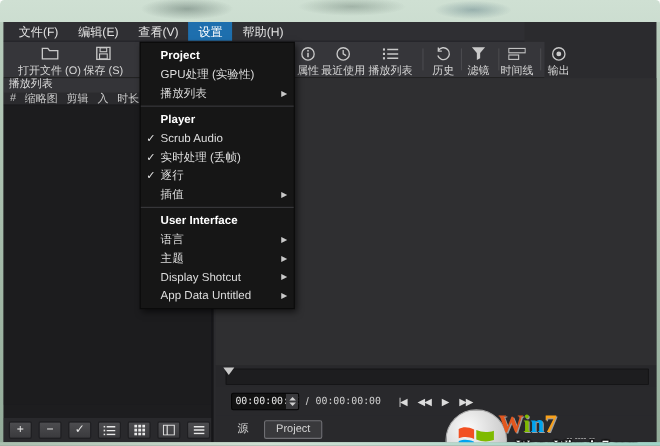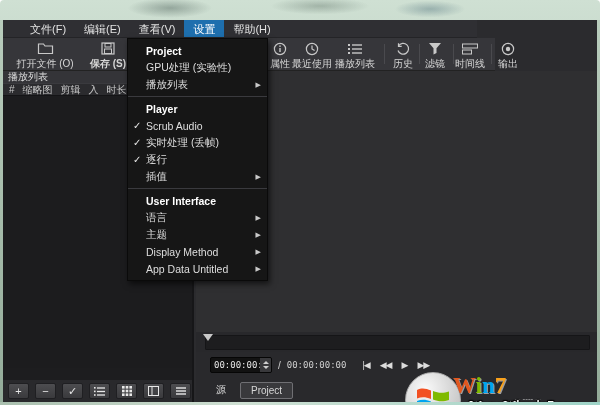--- a/index.html
+++ b/index.html
@@ -31,21 +31,21 @@
           border:1px solid #8a2a18; border-top:none;
           background:linear-gradient(180deg,#f09a82 0%,#d9573c 45%,#c03a24 100%); }
   .wbtn .g { font-size:10px; line-height:10px; color:#222; }
   .wbtn.close .g { color:#fff; font-weight:bold; text-shadow:0 1px 1px rgba(0,0,0,.5); }
   .maxbox { width:8px; height:7px; border:1px solid #222; border-top:2px solid #222; background:transparent; }
 
   .client { position:absolute; left:3px; top:20px; width:594px; height:382px;
             background:#2b2b2e; overflow:hidden; }
 
   .menubar { position:absolute; left:0; top:0; width:474px; height:18px;
-             background:#2f2f33; display:flex; align-items:stretch; padding-left:18px;
+             background:#2f2f33; display:flex; align-items:stretch; padding-left:5px;
              border-bottom:1px solid #242427; }
   .mitem { font-size:11px; color:#e2e2e2; padding:2px 9px 0 9px; }
   .mitem.active { background:#1e6fae; color:#fff; }
 
   .toolbar { position:absolute; left:0; top:18px; width:492px; height:33px;
              background:#36363a; border-bottom:1px solid #222; }
   .titem { position:absolute; top:3px; text-align:center; color:#d6d6d6; }
   .titem .ticon { height:15px; display:flex; align-items:center; justify-content:center; }
   .titem .tlabel { font-size:10px; margin-top:1px; white-space:nowrap; }
   .tsep { position:absolute; top:6px; width:1px; height:20px; background:#4a4a4e; }
@@ -142,21 +142,21 @@
 
     <div class="toolbar">
       <div class="titem" style="left:4px;width:76px;">
         <div class="ticon">
           <svg width="17" height="13" viewBox="0 0 17 13">
               <path d="M1.5 11.5 V2 h5 l1.5 2 h7.5 v7.5 z" fill="none" stroke="#c9c9c9" stroke-width="1.2"></path>
             </svg>
         </div>
         <div class="tlabel">打开文件 (O)</div>
       </div>
-      <div class="titem" style="left:76px;width:58px;font-weight:bold;">
+      <div class="titem" style="left:62px;width:58px;">
         <div class="ticon">
           <svg width="14" height="13" viewBox="0 0 14 13">
               <rect x="1" y="1" width="12" height="11" fill="none" stroke="#c9c9c9" stroke-width="1.2"></rect>
               <rect x="4" y="1.5" width="6" height="3.5" fill="none" stroke="#c9c9c9" stroke-width="1"></rect>
               <rect x="3.5" y="7" width="7" height="4.5" fill="none" stroke="#c9c9c9" stroke-width="1"></rect>
             </svg>
         </div>
         <div class="tlabel">保存 (S)</div>
       </div>
       <div class="titem" style="left:255px;width:44px;">
@@ -374,21 +374,21 @@
         </div>
       <div class="mp-row">
           <span class="lab">语言</span>
           <span class="arr">▶</span>
         </div>
       <div class="mp-row">
           <span class="lab">主题</span>
           <span class="arr">▶</span>
         </div>
       <div class="mp-row">
-          <span class="lab">Display Method</span>
+          <span class="lab">Display Shotcut</span>
           <span class="arr">▶</span>
         </div>
       <div class="mp-row">
           <span class="lab">App Data Untitled</span>
           <span class="arr">▶</span>
         </div>
     </div>
 
     <div class="watermark">
       <div class="wm-circle">

